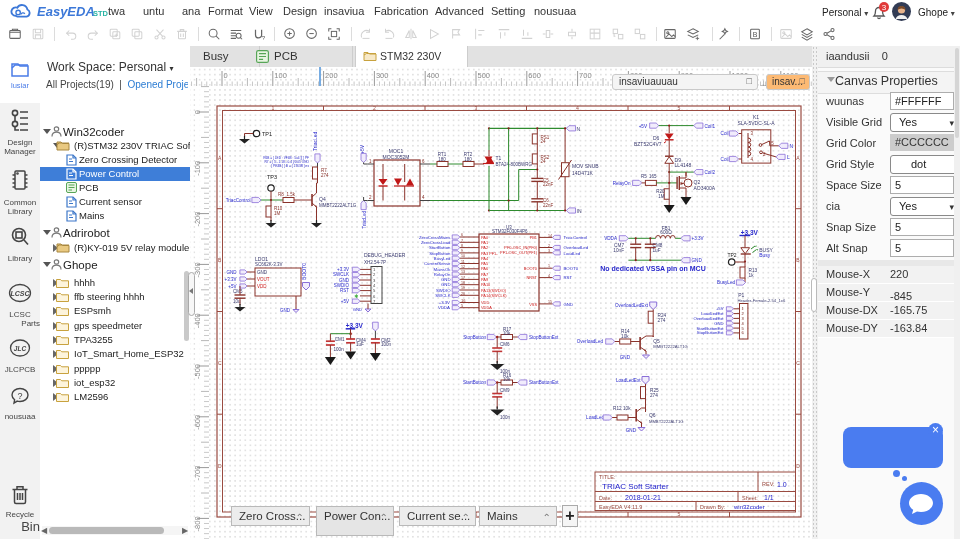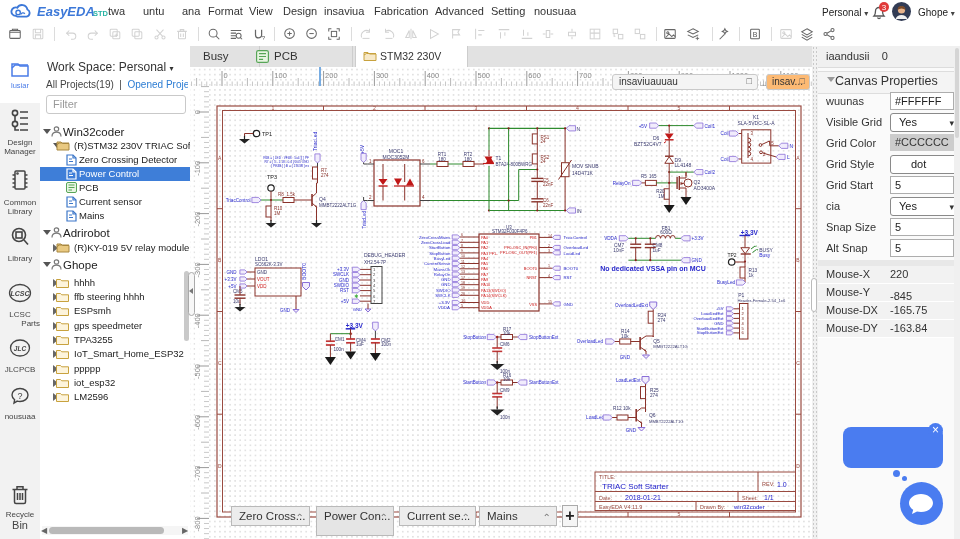--- a/index.html
+++ b/index.html
@@ -227,27 +227,26 @@
 <div style="position:absolute;left:0;top:319px;width:40px;text-align:center;font-size:8px;color:#444">JLCPCB</div>
 <svg style="position:absolute;left:10px;top:340px" width="20" height="20" viewBox="0 0 20 20" fill="none" stroke="#444" stroke-width="1.4">
         <path d="M10 2.5c4.5 0 8 2.8 8 6.5s-3.5 6.5-8 6.5c-1 0-2-.14-2.8-.4L4 17l.6-3.2C3 12.6 2 11 2 9c0-3.7 3.5-6.5 8-6.5z"></path>
         <text x="10" y="12.5" font-size="9" fill="#444" stroke="none" text-anchor="middle">?</text>
       </svg>
 <div style="position:absolute;left:0;top:366px;width:40px;text-align:center;font-size:8px;color:#444">nousuaa</div>
 <svg style="position:absolute;left:11px;top:438px" width="18" height="22" viewBox="0 0 18 22" fill="none" stroke="#444" stroke-width="1.5">
         <path d="M3.5 6v12a1.5 1.5 0 0 0 1.5 1.5h8a1.5 1.5 0 0 0 1.5-1.5V6M1.5 5.5h15M6 5V2.8h6V5M6.5 9v7M9 9v7M11.5 9v7"></path>
       </svg>
 <div style="position:absolute;left:0;top:464px;width:40px;text-align:center;font-size:8px;color:#444">Recycle</div>
-<div style="position:absolute;left:0;top:473px;width:40px;text-align:center;font-size:11px;color:#444">Bin</div>
+<div style="position:absolute;left:0;top:473px;width:40px;text-align:right;font-size:13px;color:#444">Bin</div>
   </div>
 
   <div style="position:absolute;left:40px;top:46px;width:150px;height:493px;background:#fff;overflow:hidden">
     <div style="position:absolute;left:7px;top:14px;font-size:12px;color:#333">Work Space: Personal <span style="font-size:8px">▾</span></div>
     <div style="position:absolute;left:6px;top:33px;font-size:10px;color:#444;white-space:nowrap;overflow:hidden;width:142px">All Projects(19)&nbsp;&nbsp;|&nbsp;&nbsp;<span style="color:#2b7cd3">Opened Projects(</span></div>
-    <div style="position:absolute;left:6px;top:49px;width:132px;height:17px;border:1px solid #c9c9c9;border-radius:3px;background:#fff;font-size:11px;color:#999;line-height:17px;padding-left:6px">Filter</div>
     <div style="position:absolute;left:0;top:0;width:150px;height:489px">
         <div style="position:absolute;left:3px;top:83px;width:0;height:0;border-left:4px solid transparent;border-right:4px solid transparent;border-top:5px solid #555"></div>
 <svg style="position:absolute;left:11px;top:80px" width="11" height="11" viewBox="0 0 11 11" fill="none" stroke="#777" stroke-width="1.2">
           <circle cx="5.5" cy="3" r="2.2"></circle>
           <path d="M1 10.5c0-2.8 2-4.3 4.5-4.3s4.5 1.5 4.5 4.3"></path>
         </svg>
 <div style="position:absolute;left:23px;top:79px;height:14px;line-height:14px;font-size:11.5px;color:#222;white-space:nowrap;overflow:hidden;width:127px">Win32coder</div>
 <div style="position:absolute;left:13px;top:97px;width:0;height:0;border-left:4px solid transparent;border-right:4px solid transparent;border-top:5px solid #555"></div>
 <svg style="position:absolute;left:16px;top:94px" width="14" height="11" viewBox="0 0 14 11">
           <path d="M1 10V2h4l1.5 1.5H13V10z" fill="#e9c981" stroke="#a8873e" stroke-width="1"></path>
@@ -1274,21 +1273,21 @@
 <div style="position:absolute;left:9px;top:31px;width:0;height:0;border-left:4px solid transparent;border-right:4px solid transparent;border-top:5px solid #999"></div>
 <div style="position:absolute;left:17px;top:28px;font-size:12.5px;color:#333">Canvas Properties</div>
 <div style="position:absolute;left:8px;top:49px;font-size:11px;color:#333">wuunas</div>
 <div style="position:absolute;left:72px;top:46px;width:58px;height:16px;border:1px solid #adadad;background:#fff;font-size:11px;color:#222;line-height:16px;padding-left:4px">#FFFFFF</div>
 <div style="position:absolute;left:8px;top:70px;font-size:11px;color:#333">Visible Grid</div>
 <div style="position:absolute;left:72px;top:67px;width:60px;height:17px;border:1px solid #8a8a8a;border-radius:3px;background:#fff;font-size:11px;color:#222;line-height:16px;padding-left:8px">Yes<span style="position:absolute;right:5px;top:1px;font-size:9px;color:#333">▾</span></div>
 <div style="position:absolute;left:8px;top:91px;font-size:11px;color:#333">Grid Color</div>
 <div style="position:absolute;left:72px;top:88px;width:62px;height:17px;background:#ccc;font-size:11px;color:#333;line-height:17px;padding-left:5px">#CCCCCC</div>
 <div style="position:absolute;left:8px;top:112px;font-size:11px;color:#333">Grid Style</div>
 <div style="position:absolute;left:72px;top:109px;width:60px;height:17px;border:1px solid #8a8a8a;border-radius:3px;background:#fff;font-size:11px;color:#222;line-height:16px;padding-left:20px">dot<span style="position:absolute;right:5px;top:1px;font-size:9px;color:#333">▾</span></div>
-<div style="position:absolute;left:8px;top:133px;font-size:11px;color:#333">Grid Start</div>
+<div style="position:absolute;left:8px;top:133px;font-size:11px;color:#333">Space Size</div>
 <div style="position:absolute;left:72px;top:130px;width:58px;height:16px;border:1px solid #adadad;background:#fff;font-size:11px;color:#222;line-height:16px;padding-left:4px">5</div>
 <div style="position:absolute;left:8px;top:154px;font-size:11px;color:#333">cia</div>
 <div style="position:absolute;left:72px;top:151px;width:60px;height:17px;border:1px solid #8a8a8a;border-radius:3px;background:#fff;font-size:11px;color:#222;line-height:16px;padding-left:8px">Yes<span style="position:absolute;right:5px;top:1px;font-size:9px;color:#333">▾</span></div>
 <div style="position:absolute;left:8px;top:175px;font-size:11px;color:#333">Snap Size</div>
 <div style="position:absolute;left:72px;top:172px;width:58px;height:16px;border:1px solid #adadad;background:#fff;font-size:11px;color:#222;line-height:16px;padding-left:4px">5</div>
 <div style="position:absolute;left:8px;top:196px;font-size:11px;color:#333">Alt Snap</div>
 <div style="position:absolute;left:72px;top:193px;width:58px;height:16px;border:1px solid #adadad;background:#fff;font-size:11px;color:#222;line-height:16px;padding-left:4px">5</div>
 <div style="position:absolute;left:0;top:214px;width:142px;height:6px;background:#e8e8e8"></div>
 <div style="position:absolute;left:0;top:220px;width:142px;height:17px;background:#f2f2f2;border-bottom:1px solid #fff"></div>
 <div style="position:absolute;left:8px;top:222px;font-size:11px;color:#333">Mouse-X</div>

